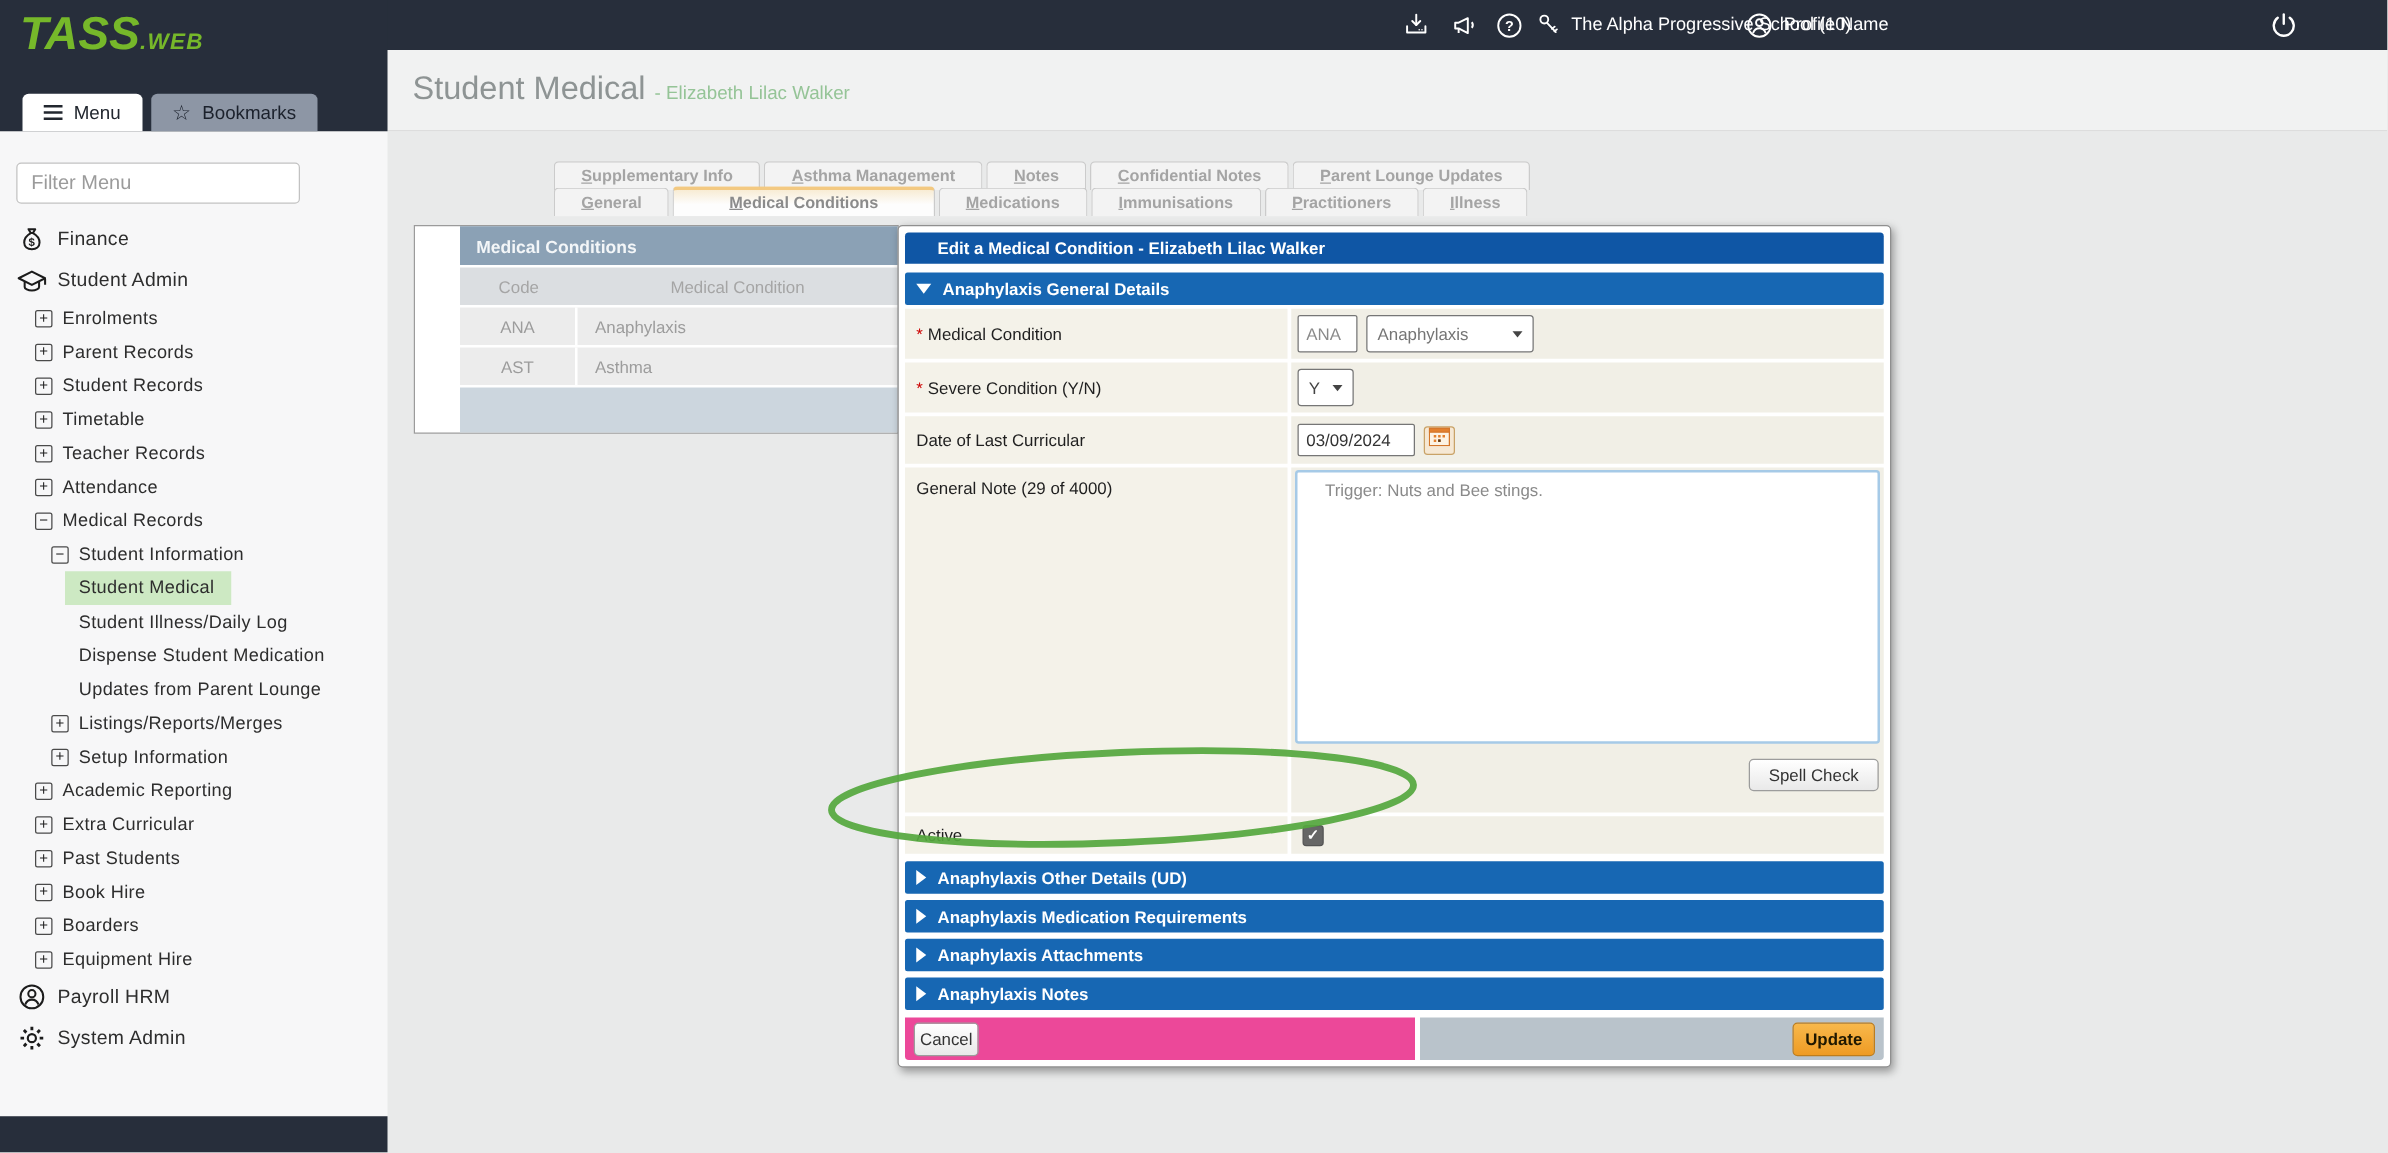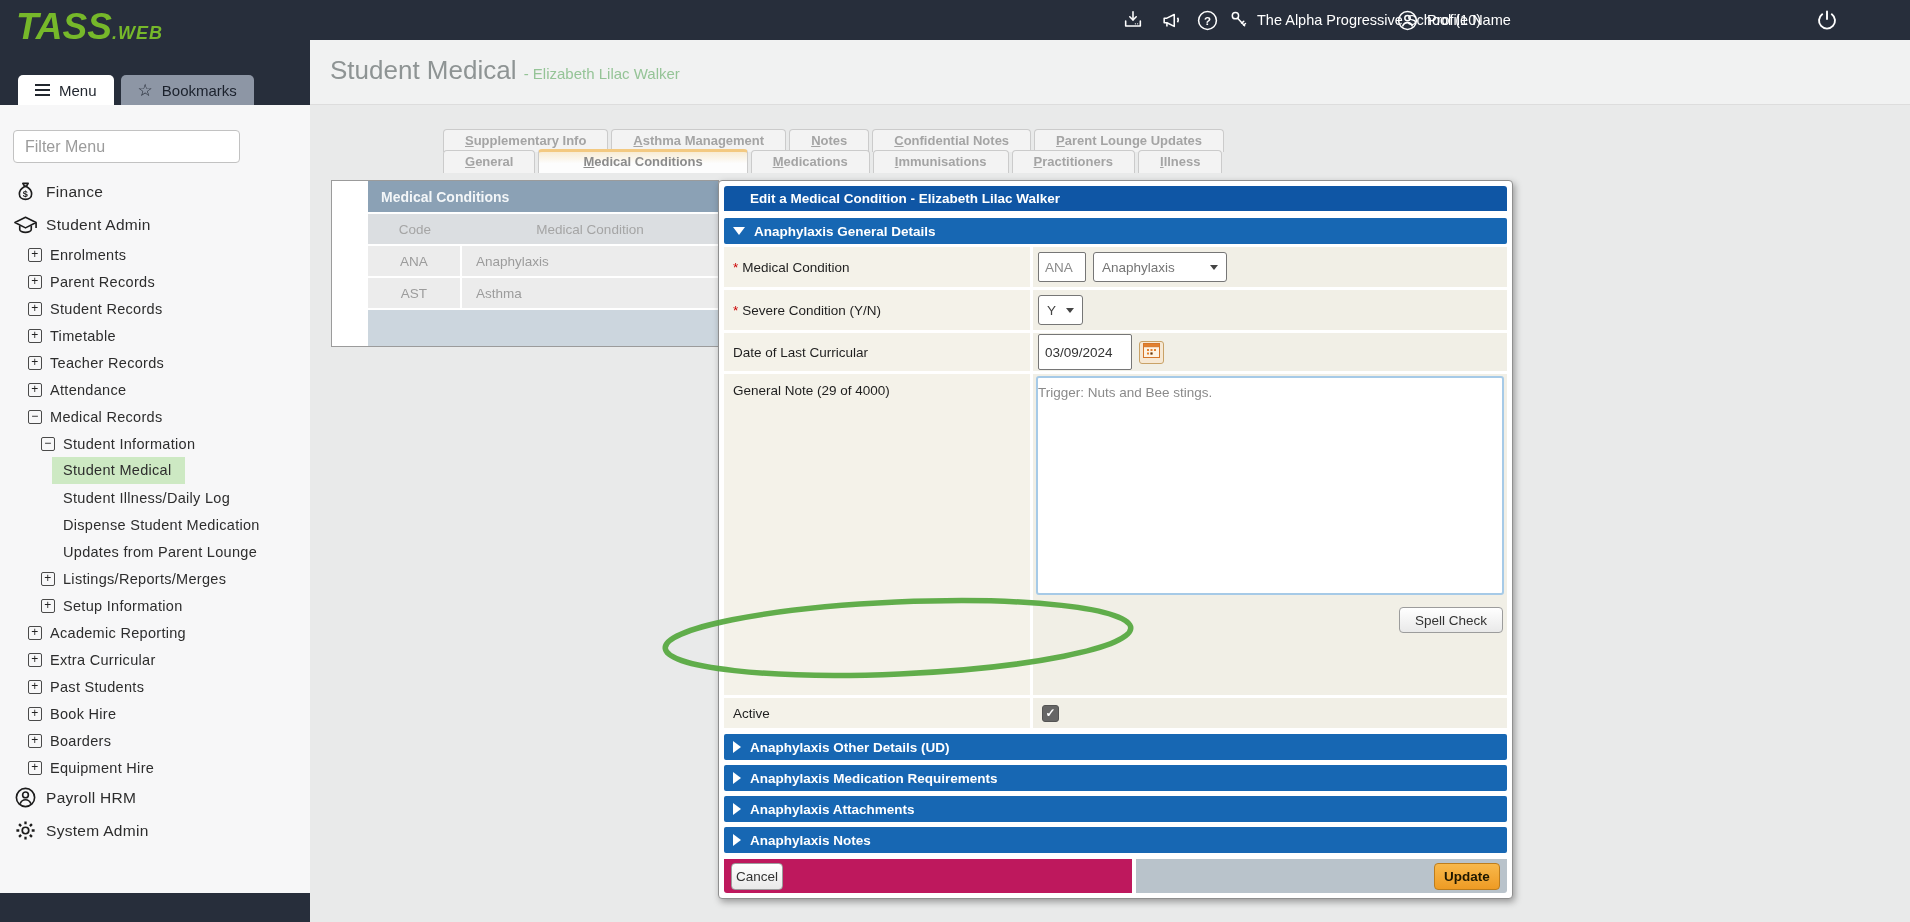--- a/index.html
+++ b/index.html
@@ -71,38 +71,38 @@
   .dlg-title { height:25px; background:#0f56a5; border-radius:3px 3px 0 0; color:#fff; font-size:13.5px; font-weight:bold; display:flex; align-items:center; padding-left:26px; margin-bottom:7px; }
   .dlg-section { height:26px; background:#1767b3; color:#fff; font-weight:bold; font-size:13.5px; display:flex; align-items:center; padding-left:9px; gap:9px; border-radius:2px; cursor:pointer; margin-top:5px; }
   .dlg-section.first { margin-top:0; }
   .caret-down { width:0; height:0; border-left:6px solid transparent; border-right:6px solid transparent; border-top:8px solid #fff; }
   .caret-right { width:0; height:0; border-top:6px solid transparent; border-bottom:6px solid transparent; border-left:8px solid #fff; }
   .frm { margin-top:3px; display:flex; gap:3px; }
   .f-label { width:306px; flex:none; background:#f4f2e9; display:flex; align-items:center; padding-left:9px; font-size:13.5px; color:#1f1f1f; }
   .f-value { flex:1; background:#f1efe6; display:flex; align-items:center; padding-left:5px; gap:7px; }
   .req { color:#cc0000; margin-right:4px; }
   .h40 { height:40px; } .h38 { height:38px; } .h30 { height:30px; }
-  .note-row { height:321px; }
+  .note-row { height:276px; }
   .note-row .f-label { align-items:flex-start; padding-top:9px; }
   .note-row .f-value { flex-direction:column; align-items:stretch; padding:2px 3px 0 3px; }
   .txt-input { border:1px solid #767676; background:#fff; font-size:13.5px; color:#555; font-family:"Liberation Sans",sans-serif; padding:0 6px; border-radius:2px; }
   .code-input { width:48px; height:30px; color:#8a8a8a; }
-  .date-input { width:94px; height:36px; color:#333; }
+  .date-input { width:94px; height:26px; color:#333; }
   .fake-select { background:#fff; border:1px solid #767676; border-radius:3px; height:30px; display:flex; align-items:center; justify-content:space-between; padding:0 8px; font-size:13.5px; color:#757575; cursor:pointer; }
   .sel-cond { width:134px; }
   .sel-yn { width:45px; color:#444; }
   .sel-arrow { width:0; height:0; border-left:4.5px solid transparent; border-right:4.5px solid transparent; border-top:5.5px solid #444; }
   .cal-btn { width:25px; height:23px; border:1px solid #c9a267; border-radius:3px; background:#f6e8d4; display:flex; align-items:center; justify-content:center; cursor:pointer; }
-  .note-area { width:100%; height:219px; border:2px solid #a6cae7; border-radius:3px; background:#fff; resize:none; font-family:"Liberation Sans",sans-serif; font-size:13.5px; color:#8a8a8a; padding:7px 0; position:relative; }
+  .note-area { width:100%; height:219px; border:2px solid #a6cae7; border-radius:3px; background:#fff; resize:none; font-family:"Liberation Sans",sans-serif; font-size:13.5px; color:#8a8a8a; padding:7px 22px; position:relative; }
   .spell-row { display:flex; justify-content:flex-end; margin-top:5px; padding-right:1px; }
   .btn { background:linear-gradient(#ffffff,#e9e9e9); border:1px solid #9c9c9c; border-radius:4px; font-size:13.5px; color:#333; display:flex; align-items:center; justify-content:center; cursor:pointer; font-family:"Liberation Sans",sans-serif; }
   .spell-btn { width:104px; height:26px; }
   .checkbox { width:17px; height:17px; background:#666; border:1px solid #545454; border-radius:3px; color:#fff; font-size:12px; font-weight:bold; display:flex; align-items:center; justify-content:center; cursor:pointer; margin-left:4px; }
   .dlg-footer { margin-top:6px; display:flex; gap:4px; height:34px; }
-  .foot-left { width:408px; flex:none; background:#be185d; display:flex; align-items:center; padding-left:7px; border-radius:0 0 0 3px; }
+  .foot-left { width:408px; flex:none; background:#ec4899; display:flex; align-items:center; padding-left:7px; border-radius:0 0 0 3px; }
   .foot-right { flex:1; background:#b9c3cb; display:flex; align-items:center; justify-content:flex-end; padding-right:7px; border-radius:0 0 3px 0; }
   .cancel-btn { width:52px; height:27px; }
   .update-btn { width:66px; height:27px; background:linear-gradient(#f8b84b,#ee9b24); border:1px solid #bd7d1d; color:#1f1800; font-weight:bold; border-radius:4px; }
 
   .annotation { position:absolute; left:345px; top:550px; width:495px; height:100px; z-index:6; pointer-events:none; }
 </style>
 </head>
 <body>
 
 <div class="topbar">

